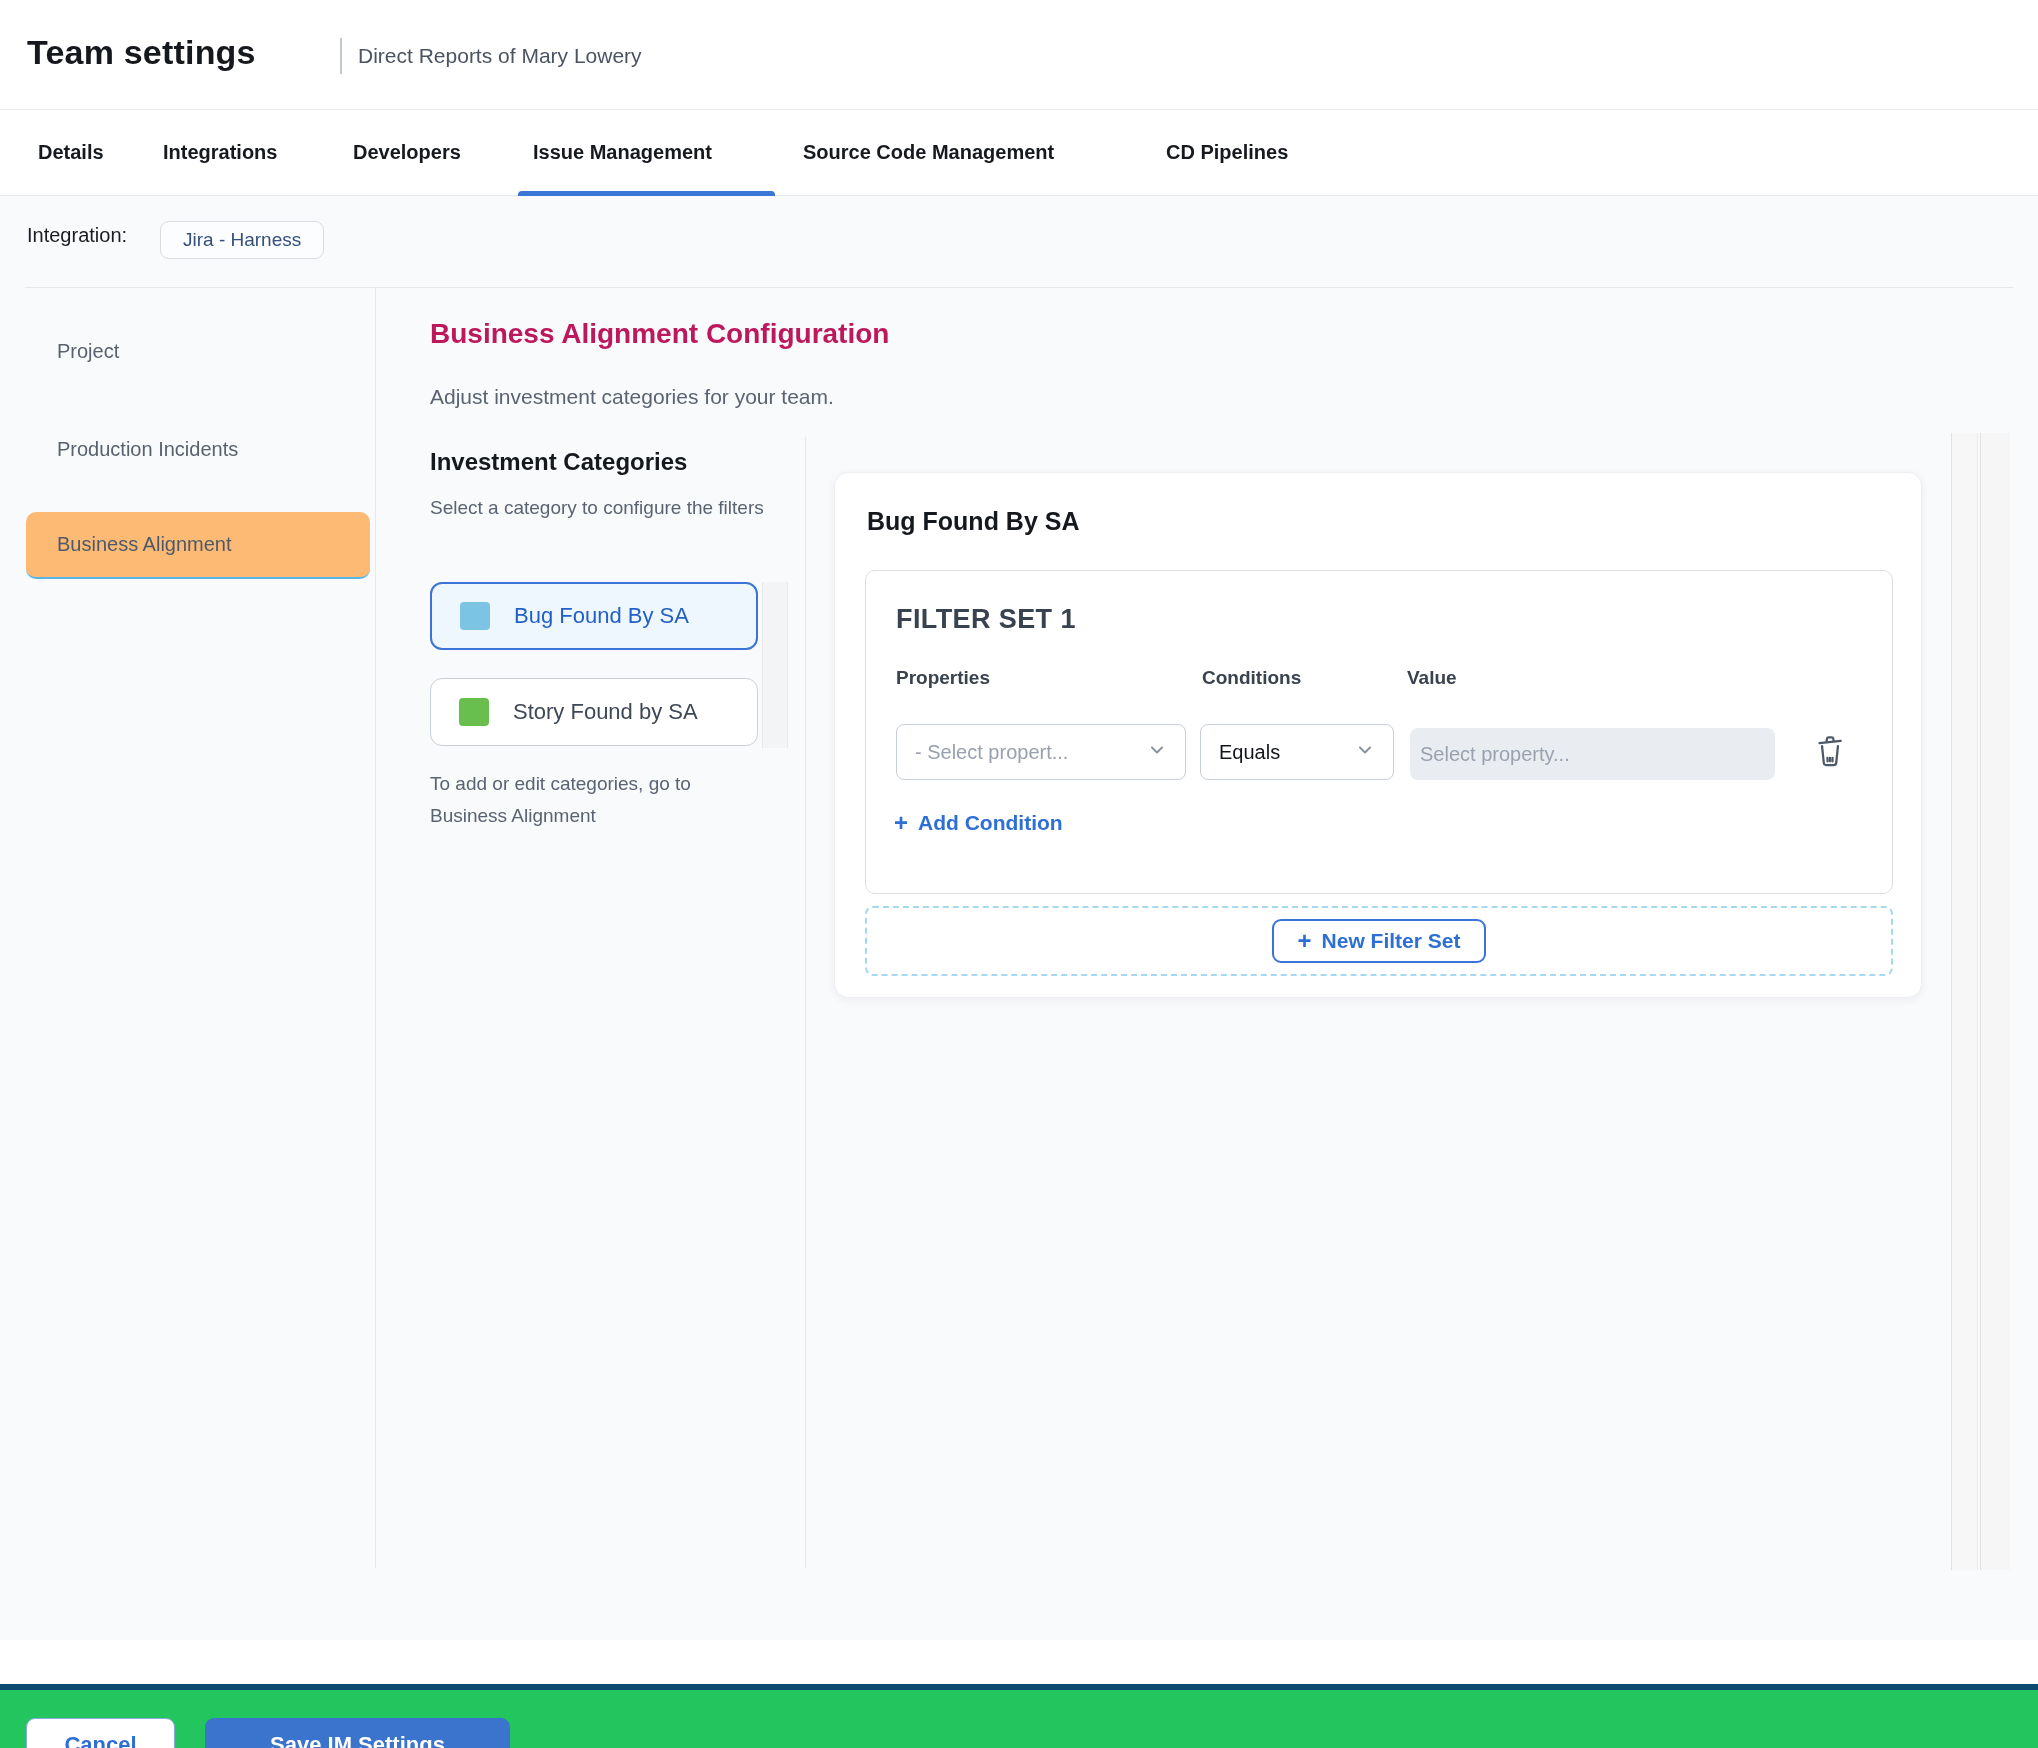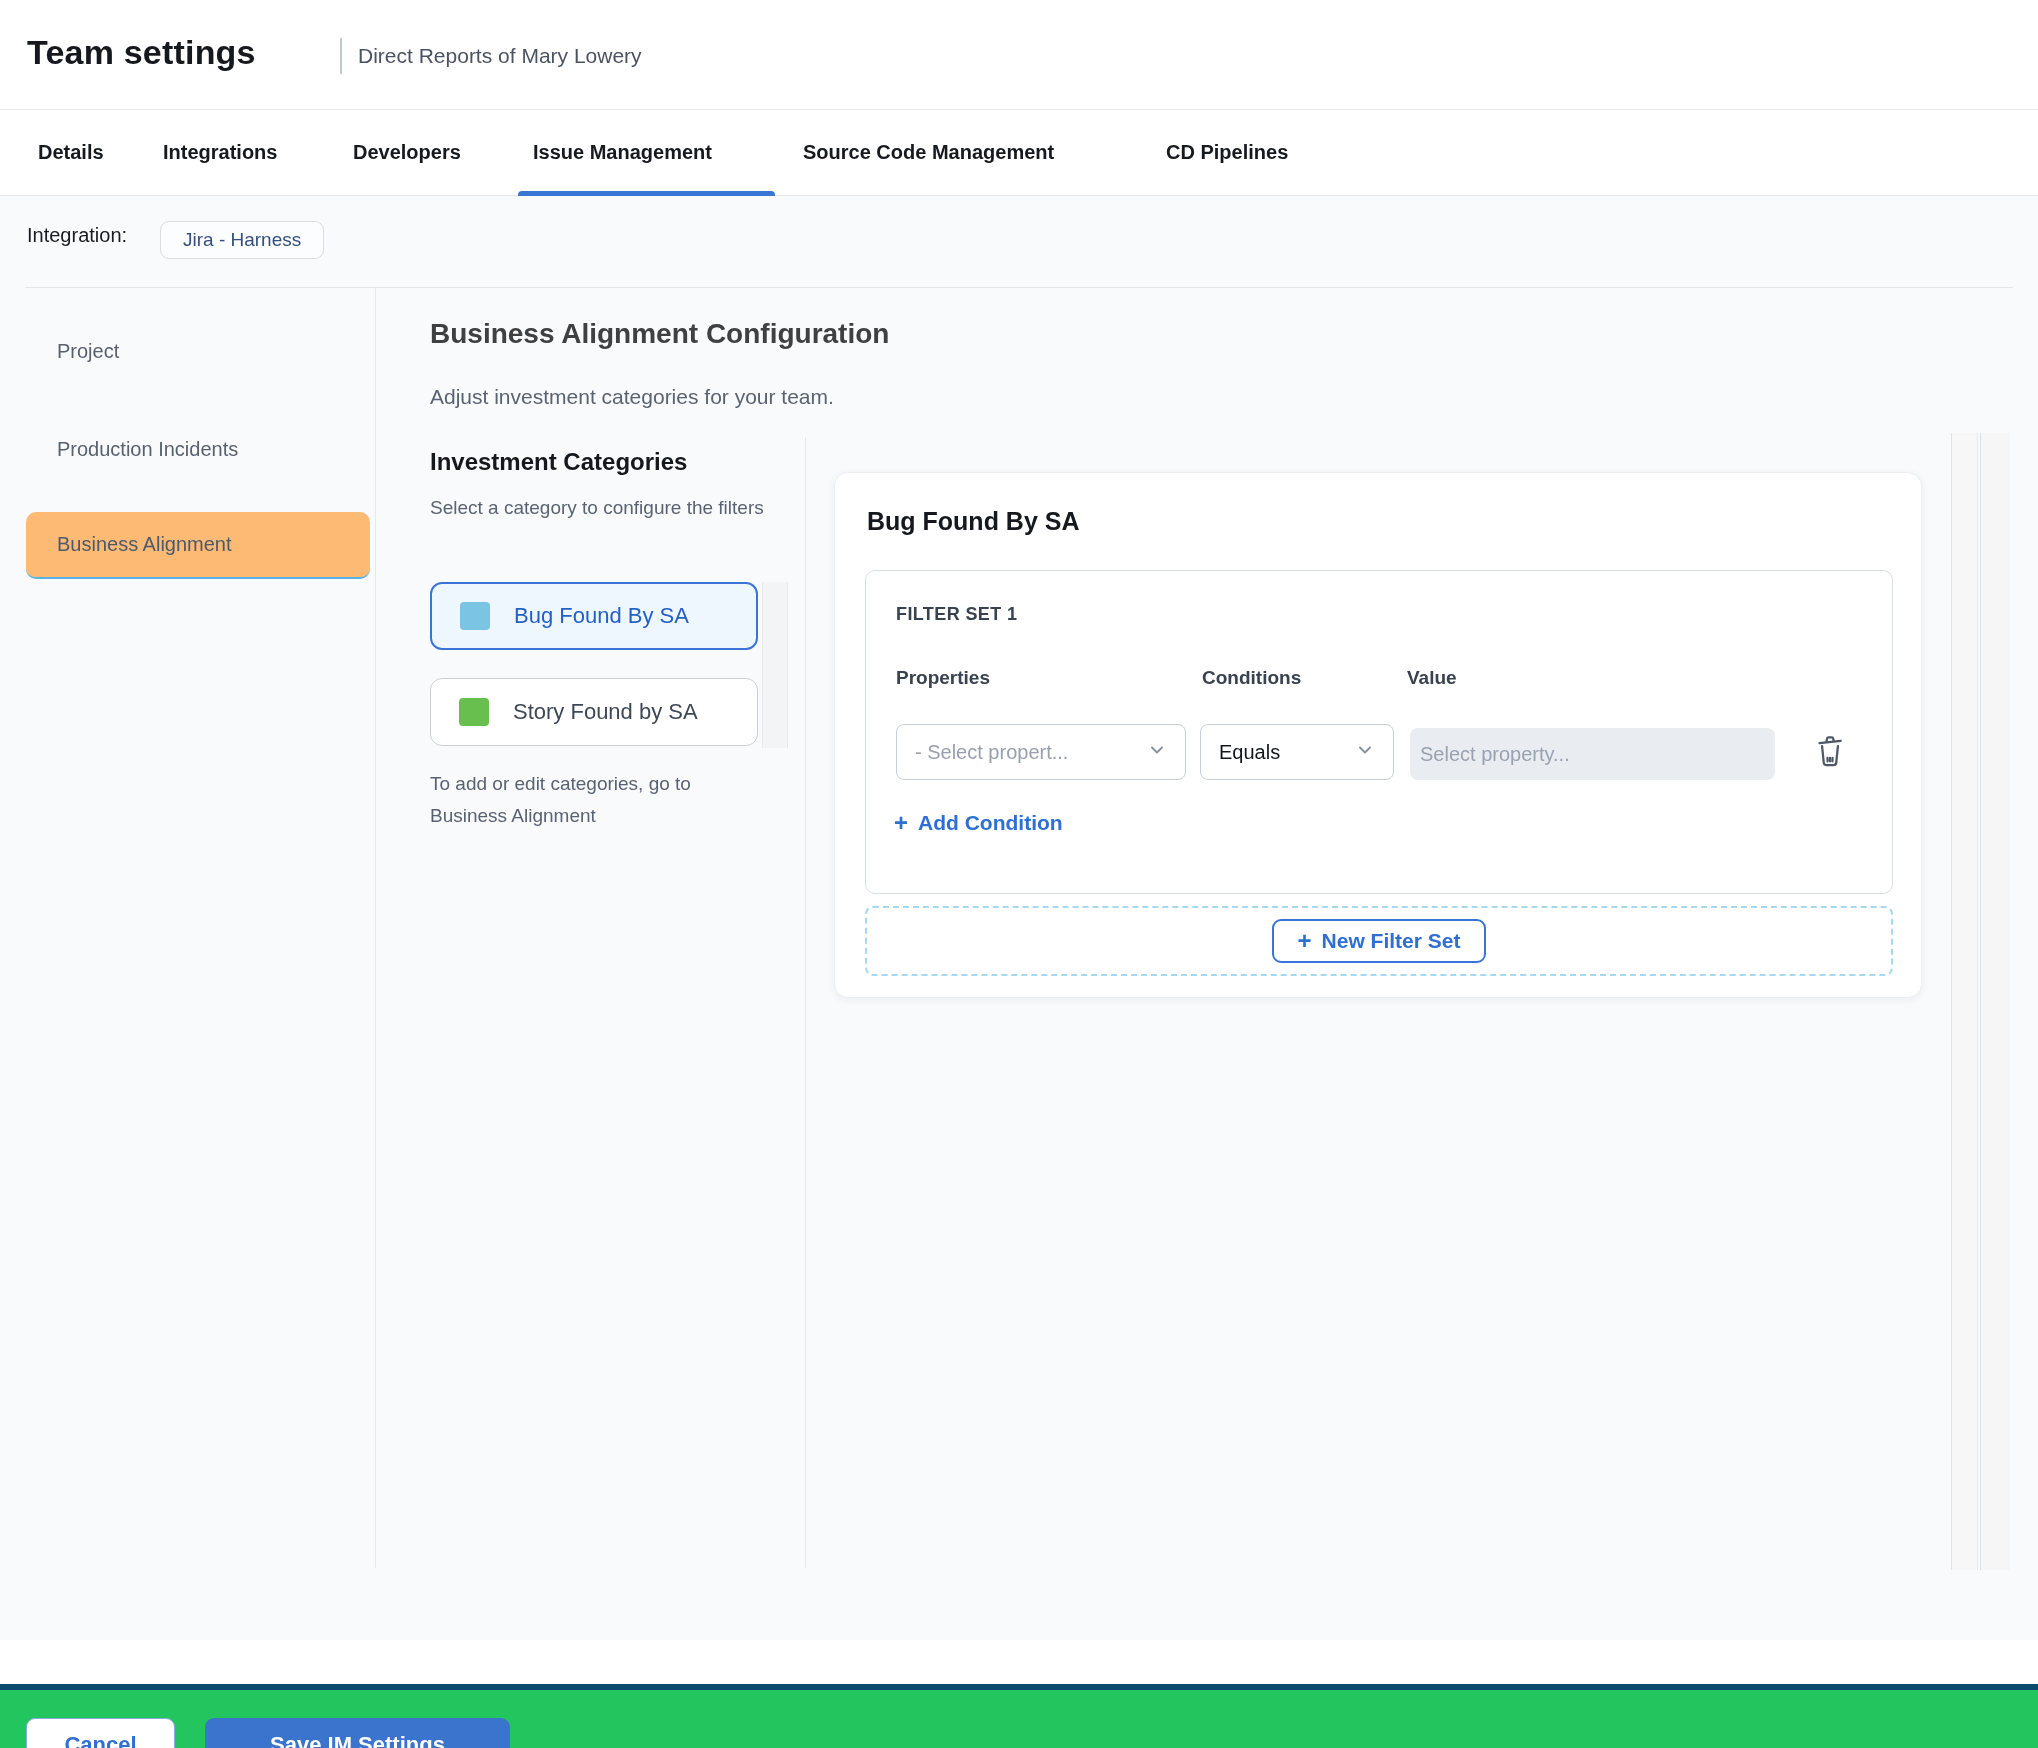--- a/index.html
+++ b/index.html
@@ -24,39 +24,39 @@
   .integration-chip { position:absolute; left:160px; top:221px; height:38px; padding:0 22px; display:flex; align-items:center; background:#fcfdfe; border:1px solid #d8dce3; border-radius:9px; font-size:19px; color:#35507d; }
   .hdivider { position:absolute; left:25px; top:287px; width:1988px; height:1px; background:#e5e7ea; }
   .vdivider1 { position:absolute; left:375px; top:288px; width:1px; height:1280px; background:#e6e8eb; }
   .vdivider2 { position:absolute; left:805px; top:437px; width:1px; height:1131px; background:#e6e8eb; }
 
   
   .side-item { position:absolute; left:57px; font-size:20px; color:#59616f; cursor:default; }
   .side-item-selected-box { position:absolute; left:26px; top:512px; width:344px; height:67px; background:#fdba74; border-radius:10px; border-bottom:2px solid #5ab4e5; display:flex; align-items:center; padding-left:31px; font-size:20px; color:#4e5a6b; }
 
   
-  .main-title { position:absolute; left:430px; top:318px; font-size:28px; font-weight:700; color:#404040; }
+  .main-title { position:absolute; left:430px; top:318px; font-size:28px; font-weight:700; color:#be185d; }
   .main-subtitle { position:absolute; left:430px; top:385px; font-size:21px; color:#5a6372; }
 
   
   .cat-heading { position:absolute; left:430px; top:448px; font-size:24px; font-weight:700; color:#15181d; }
   .cat-desc { position:absolute; left:430px; top:492px; width:345px; font-size:19px; line-height:32px; color:#5a6372; }
   .cat-btn { position:absolute; left:430px; width:328px; height:68px; border-radius:12px; display:flex; align-items:center; background:#ffffff; border:1px solid #c9cfd8; cursor:pointer; }
   .cat-btn.selected { background:#eef7fd; border:2px solid #3a74d8; }
   .cat-swatch { width:30px; height:28px; border-radius:4px; margin-left:28px; flex:none; }
   .cat-label { margin-left:24px; font-size:22px; color:#3f4856; }
   .cat-btn.selected .cat-label { color:#2360c6; }
   .cat-scrollbar { position:absolute; left:762px; top:582px; width:26px; height:166px; background:#f3f4f5; border-left:1px solid #e7e8ea; border-right:1px solid #e7e8ea; }
   .cat-footnote { position:absolute; left:430px; top:768px; width:340px; font-size:19px; line-height:32px; color:#5a6372; }
 
   
   .card { position:absolute; left:834px; top:472px; width:1088px; height:526px; background:#ffffff; border:1px solid #edeef2; border-radius:14px; box-shadow:0 2px 8px rgba(25,35,50,.06); }
   .card-title { position:absolute; left:32px; top:34px; font-size:25px; font-weight:700; color:#15181d; }
   .filterset-box { position:absolute; left:30px; top:97px; width:1028px; height:324px; border:1px solid #d9dee5; border-radius:10px; background:#ffffff; }
-  .filterset-label { position:absolute; left:30px; top:33px; font-size:18px; font-weight:700; letter-spacing:.4px; color:#39424f; }
+  .filterset-label { position:absolute; left:30px; top:33px; font-size:27px; font-weight:700; letter-spacing:.4px; color:#39424f; }
   .col-label { position:absolute; top:96px; font-size:19px; font-weight:700; color:#39424f; }
   .col-properties { left:30px; } .col-conditions { left:336px; } .col-value { left:541px; }
   .select { position:absolute; top:153px; height:56px; background:#ffffff; border:1px solid #c8cfd8; border-radius:8px; display:flex; align-items:center; padding:0 18px; font-size:20px; cursor:pointer; }
   .select .placeholder { color:#98a0ae; }
   .select .value-text { color:#13161b; }
   .select .chev { margin-left:auto; flex:none; }
   .sel-property { left:30px; width:290px; }
   .sel-condition { left:334px; width:194px; }
   .value-input { position:absolute; left:544px; top:157px; width:365px; height:52px; background:#e9edf1; border:none; border-radius:8px; display:flex; align-items:center; padding:0 10px; font-size:20px; color:#9aa2b0; }
   .trash-btn { position:absolute; left:944px; top:158px; width:40px; height:44px; display:flex; align-items:center; justify-content:center; cursor:pointer; background:none; border:none; }

